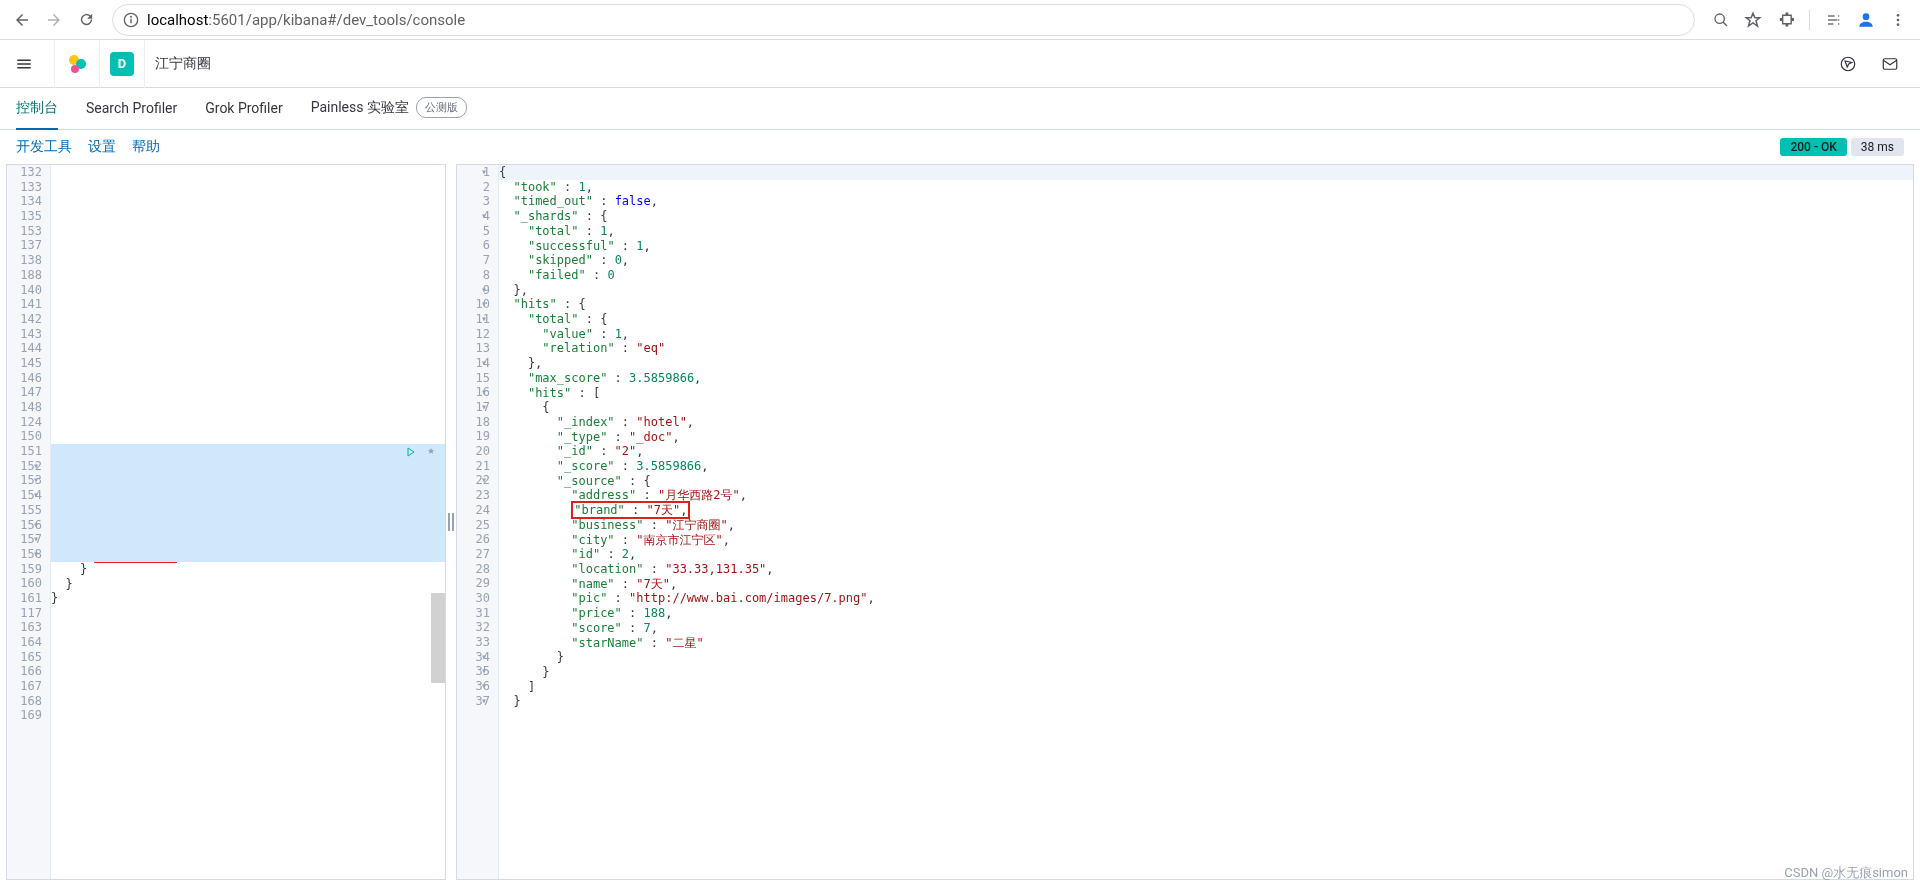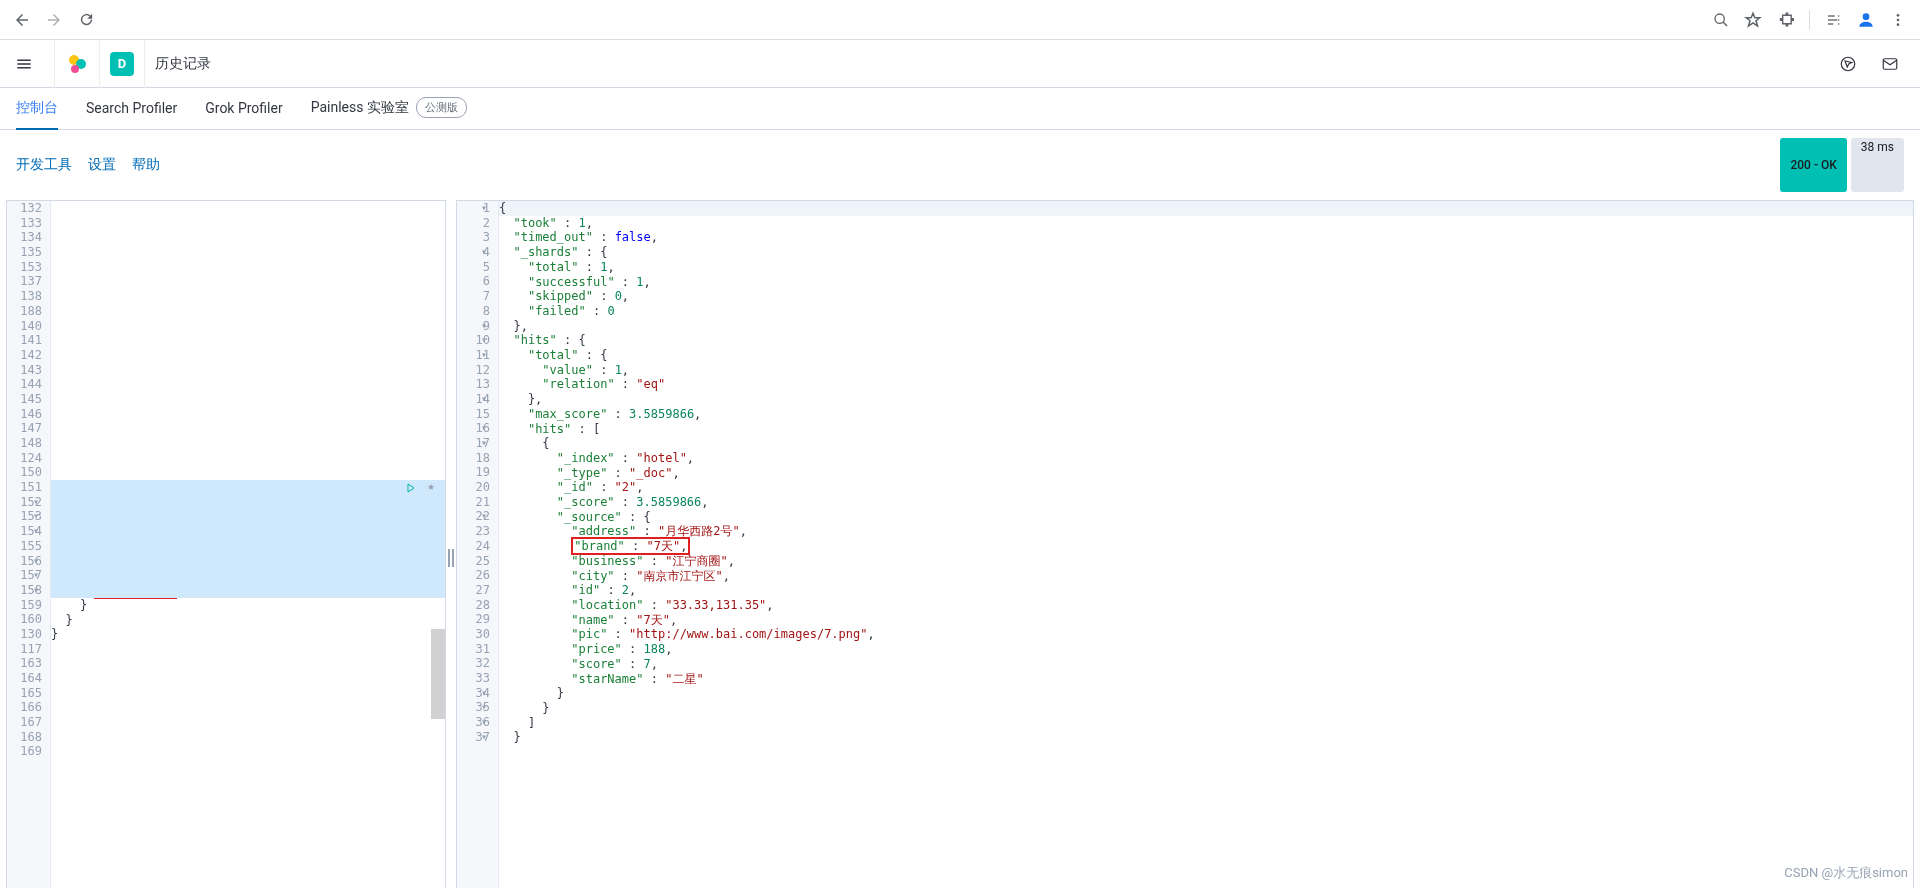--- a/index.html
+++ b/index.html
@@ -20,28 +20,28 @@
 .kbn-top .sep { width: 1px; height: 48px; background: #eee; margin: 0 10px; }
 .kbn-burger { width: 40px; height: 48px; display: flex; align-items: center; justify-content: center; cursor: pointer; }
 .kbn-logo { width: 24px; height: 24px; position: relative; cursor: pointer; }
 .kbn-badge { width: 24px; height: 24px; background: #00bfb3; color: #fff; font-weight: bold; display: flex; align-items: center; justify-content: center; border-radius: 4px; font-size: 13px; }
 .kbn-bc { color: #343741; font-size: 14px; }
 .kbn-top-right { margin-left: auto; display: flex; gap: 14px; padding-right: 12px; }
 
 
 .tabs { display: flex; align-items: center; gap: 28px; padding: 0 16px; height: 42px; border-bottom: 1px solid #d3dae6; font-size: 14px; }
 .tab { color: #343741; cursor: pointer; height: 42px; display: flex; align-items: center; border-bottom: 2px solid transparent; }
-.tab.active { color: #3b82f6; border-bottom-color: #006bb4; font-family: Liberation Serif, serif; }
+.tab.active { color: #0f766e; border-bottom-color: #006bb4; font-family: Liberation Serif, serif; }
 .beta { border: 1px solid #98a2b3; border-radius: 10px; font-size: 11px; padding: 2px 8px; color: #69707d; }
 
 
 .submenu { display: flex; align-items: center; padding: 8px 16px; gap: 16px; color: #69707d; font-size: 14px; }
 .sub-link { color: #006bb4; cursor: pointer; }
 .status-wrap { margin-left: auto; display: flex; gap: 4px; }
-.status-badge { background: #00bfb3; color: #1a1c21; padding: 20px 10px; border-radius: 3px; font-size: 12px; font-weight: 500; }
+.status-badge { background: #00bfb3; color: #1a1c21; padding: 2px 10px; border-radius: 3px; font-size: 12px; font-weight: 500; }
 .latency-badge { background: #e0e5ee; color: #1a1c21; padding: 2px 10px; border-radius: 3px; font-size: 12px; }
 
 
 .editor-row { display: flex; height: calc(888px - 40px - 48px - 42px - 36px); padding: 0 6px 6px; gap: 0;}
 .pane { position: relative; overflow: hidden; border: 1px solid #d3dae6; display: flex; }
 .pane.left { width: 440px; flex-shrink: 0; }
 .pane.right { flex: 1; margin-left: 0; }
 .dragger { width: 10px; display: flex; align-items: center; justify-content: center; cursor: col-resize; }
 .dragger svg { fill: #98a2b3; }
 .gutter { width: 44px; background: #f5f7fa; border-right: 1px solid #e6ebf2; text-align: right; padding-right: 8px; font-family: Menlo, Monaco, Consolas, monospace; font-size: 12px; color: #98a2b3; line-height: 14.7px; padding-top: 0; }
@@ -74,20 +74,28 @@
   <div class="ic" style="opacity:.5">
       <svg width="18" height="18" viewBox="0 0 24 24">
         <path d="M4 11h12.2l-5.6-5.6L12 4l8 8-8 8-1.4-1.4 5.6-5.6H4z"></path>
       </svg>
     </div>
   <div class="ic">
       <svg width="17" height="17" viewBox="0 0 24 24">
         <path d="M17.65 6.35A8 8 0 1 0 20 12h-2a6 6 0 1 1-1.76-4.24L13 11h7V4l-2.35 2.35z"></path>
       </svg>
     </div>
+  <div class="url-box">
+    <svg width="16" height="16" viewBox="0 0 24 24" fill="#5f6368">
+        <circle cx="12" cy="12" r="10" fill="none" stroke="#5f6368" stroke-width="2"></circle>
+        <circle cx="12" cy="7" r="1.5"></circle>
+        <rect x="11" y="10" width="2" height="7"></rect>
+      </svg>
+    <span class="url"><span class="host">localhost</span><span class="path"><span>:5601</span><span>/app/kibana#/dev_tools/console</span></span></span>
+  </div>
   <div class="chrome-right">
     <div class="ic">
         <svg width="16" height="16" viewBox="0 0 24 24">
           <circle cx="10" cy="10" r="7" fill="none" stroke="#5f6368" stroke-width="2"></circle>
           <line x1="15" y1="15" x2="21" y2="21" stroke="#5f6368" stroke-width="2"></line>
         </svg>
       </div>
     <div class="ic">
         <svg width="18" height="18" viewBox="0 0 24 24">
           <path fill="none" stroke="#5f6368" stroke-width="2" d="M12 3l2.5 6H21l-5 4 2 7-6-4-6 4 2-7-5-4h6.5z"></path>
@@ -137,21 +145,21 @@
   <div class="kbn-logo">
     <svg width="24" height="24" viewBox="0 0 24 24">
         <circle cx="9" cy="8" r="5" fill="#fec514"></circle>
         <circle cx="16" cy="12" r="5" fill="#00bfb3"></circle>
         <circle cx="10" cy="17" r="4" fill="#f04e98"></circle>
       </svg>
   </div>
   <div class="sep"></div>
   <div class="kbn-badge">D</div>
   <div class="sep"></div>
-  <div class="kbn-bc">历史记录</div>
+  <div class="kbn-bc">江宁商圈</div>
   <div class="kbn-top-right">
     <div class="ic">
         <svg width="18" height="18" viewBox="0 0 24 24" fill="none" stroke="#343741" stroke-width="1.6">
           <circle cx="12" cy="12" r="9"></circle>
           <path d="M8 8l3 8 2-4 4-2z"></path>
         </svg>
       </div>
     <div class="ic">
         <svg width="18" height="18" viewBox="0 0 24 24" fill="none" stroke="#343741" stroke-width="1.6">
           <rect x="3" y="5" width="18" height="14" rx="2"></rect>
@@ -203,21 +211,21 @@
         <div style="position:relative;height:14.7px">151</div>
         <div style="position:relative;height:14.7px">152<span class="fold">▾</span></div>
         <div style="position:relative;height:14.7px">153<span class="fold">▾</span></div>
         <div style="position:relative;height:14.7px">154<span class="fold">▾</span></div>
         <div style="position:relative;height:14.7px">155</div>
         <div style="position:relative;height:14.7px">156<span class="fold">▾</span></div>
         <div style="position:relative;height:14.7px">157<span class="fold">▾</span></div>
         <div style="position:relative;height:14.7px">158<span class="fold">▾</span></div>
         <div style="position:relative;height:14.7px">159</div>
         <div style="position:relative;height:14.7px">160</div>
-        <div style="position:relative;height:14.7px">130</div>
+        <div style="position:relative;height:14.7px">161</div>
         <div style="position:relative;height:14.7px">117</div>
         <div style="position:relative;height:14.7px">163</div>
         <div style="position:relative;height:14.7px">164</div>
         <div style="position:relative;height:14.7px">165</div>
         <div style="position:relative;height:14.7px">166</div>
         <div style="position:relative;height:14.7px">167</div>
         <div style="position:relative;height:14.7px">168</div>
         <div style="position:relative;height:14.7px">169</div>
       </div>
     <div class="code" id="left-code">

